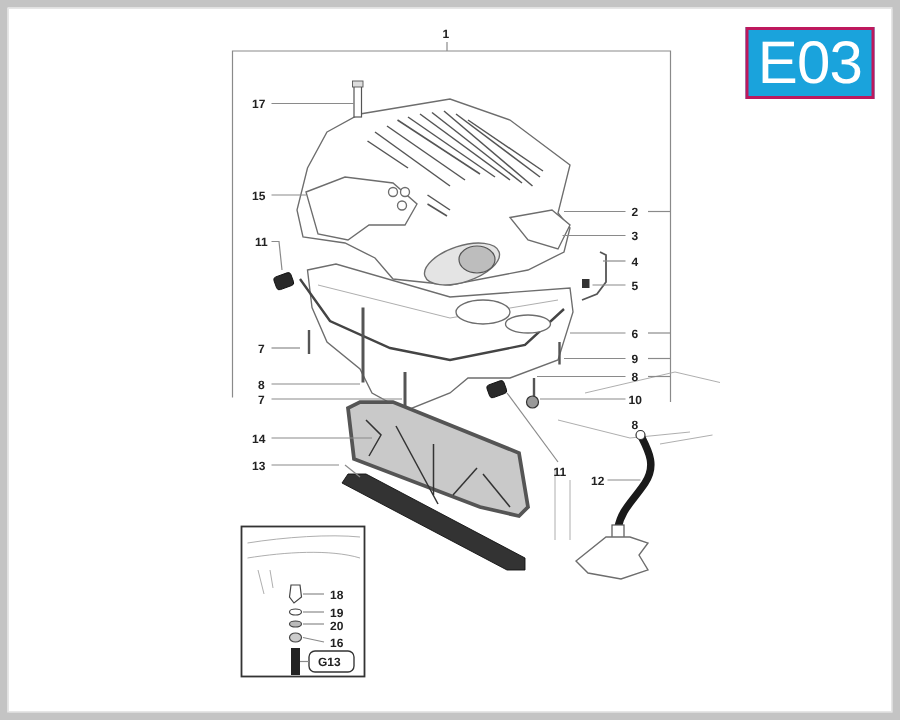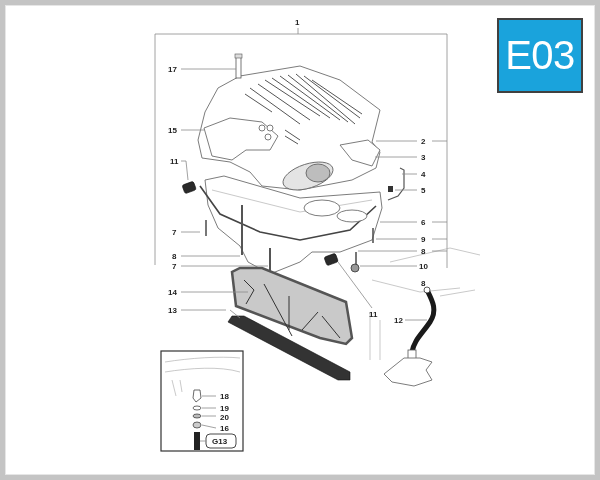--- a/index.html
+++ b/index.html
@@ -7,22 +7,22 @@
       width: 600px; height: 480px; background: #ffffff; position: relative; overflow: hidden;
       font-family: "Liberation Sans", sans-serif;
     }
     .frame {
       position: absolute; left: 0; top: 0; width: 600px; height: 480px; box-sizing: border-box;
       border-left: 5px solid #c4c4c4; border-top: 5px solid #c4c4c4;
       border-right: 5px solid #c4c4c4; border-bottom: 5px solid #c4c4c4;
       box-shadow: inset 1px 1px 0 #e6e6e6, inset -1px -1px 0 #e6e6e6;
     }
     .badge {
-      position: absolute; left: 497px; top: 18px; width: 86px; height: 75px; box-sizing: border-box;
-      background: #1aa3dc; border: 2px solid #404040;
+      position: absolute; left: 497px; top: 18px; width: 86px; height: 48px; box-sizing: border-box;
+      background: #1aa3dc; border: 2px solid #be185d;
       display: flex; align-items: center; justify-content: center;
       color: #ffffff; font-size: 40px; letter-spacing: -0.5px;
     }
     svg.diagram { position: absolute; left: 0; top: 0; }
     .lbl { font-family: "Liberation Sans", sans-serif; font-size: 8px; font-weight: bold; fill: #222; }
     .ldr { stroke: #8a8a8a; stroke-width: 0.8; fill: none; }
     .part { stroke: #6d6d6d; stroke-width: 0.9; fill: #ffffff; }
     .partg { stroke: #6d6d6d; stroke-width: 0.9; fill: #e4e4e4; }
     .dark { fill: #2a2a2a; stroke: #111; stroke-width: 0.6; }
     .thin { stroke: #a5a5a5; stroke-width: 0.6; fill: none; }

